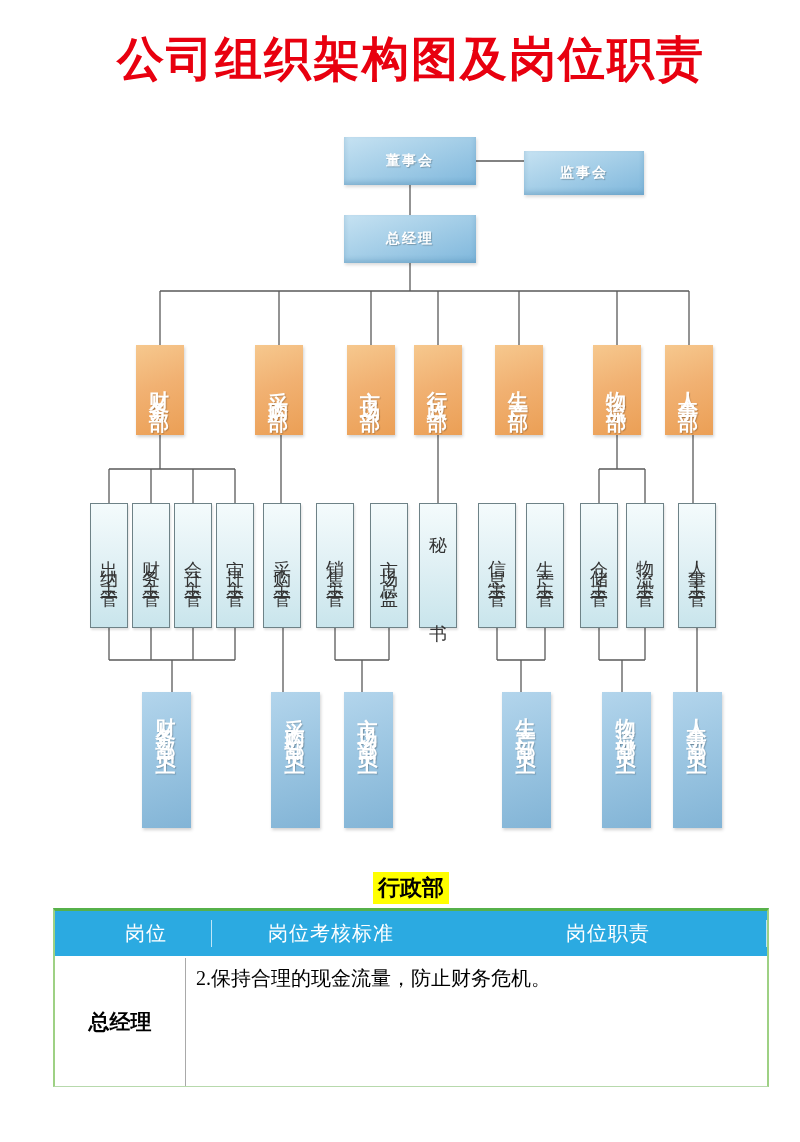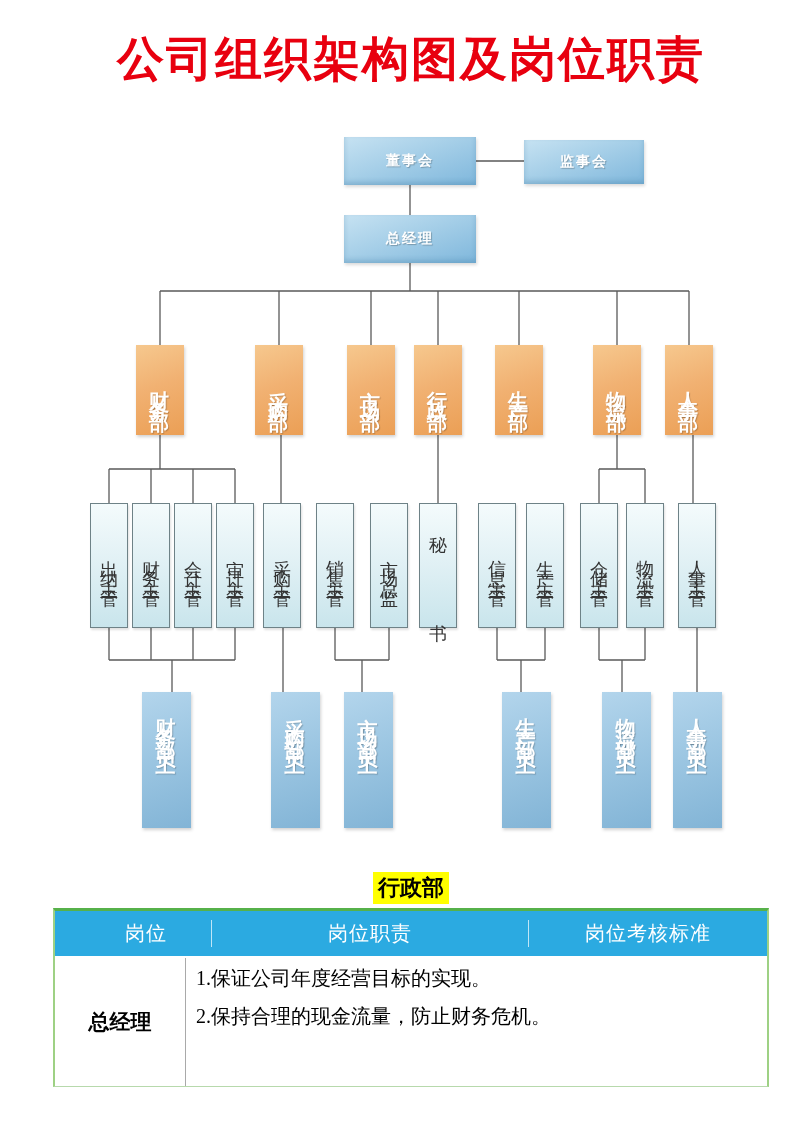--- a/index.html
+++ b/index.html
@@ -101,21 +101,21 @@
         M272 628 V692
         M324 628 V660 M378 628 V660 M324 660 H378 M351 660 V692
         M486 628 V660 M534 628 V660 M486 660 H534 M510 660 V692
         M588 628 V660 M634 628 V660 M588 660 H634 M611 660 V692
         M686 628 V692"></path>
     </svg>
 
     <div class="hbox" style="left:333px;top:137px;width:132px;height:48px;">
         <span>董事会</span>
       </div>
-    <div class="hbox" style="left:513px;top:140px;width:120px;height:44px;">
+    <div class="hbox" style="left:513px;top:151px;width:120px;height:44px;">
         <span>监事会</span>
       </div>
     <div class="hbox" style="left:333px;top:215px;width:132px;height:48px;">
         <span>总经理</span>
       </div>
 
     <div class="vbox dept" style="left:125px;">
         <span>财务部</span>
       </div>
     <div class="vbox dept" style="left:244px;">
@@ -198,25 +198,24 @@
 
   </div>
 
   <div id="sectionlabel">
     <span>行政部</span>
   </div>
 
   <div id="dtable">
     <div class="dhead">
       <div class="cell c1">岗位</div>
+      <div class="cell c3">岗位考核标准</div>
       <div class="cell c2">岗位职责</div>
-      <div class="cell c3">岗位考核标准</div>
     </div>
     <div class="dbody">
       <div class="c1">总经理</div>
       <div class="c3">
-        <p>1.保证公司年度经营目标的实现。</p>
         <p>2.保持合理的现金流量，防止财务危机。</p>
       </div>
     </div>
   </div>
 
 </div>
 
 </body></html>

